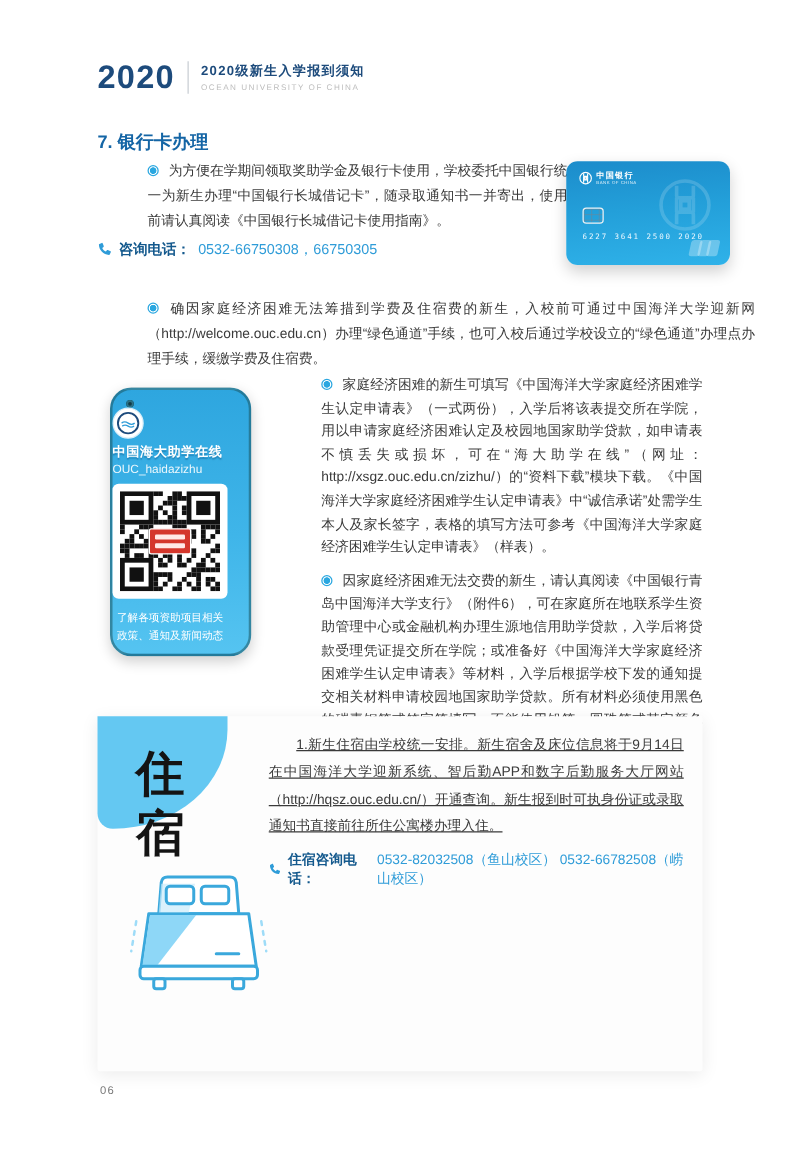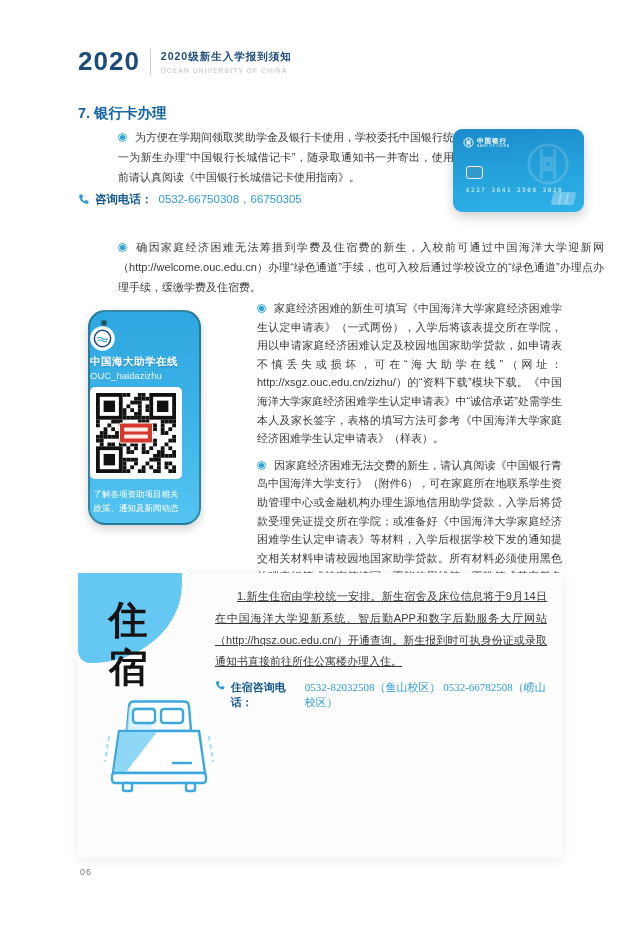--- a/index.html
+++ b/index.html
@@ -75,21 +75,21 @@
              box-shadow:0 3px 14px rgba(0,0,0,.08); border-radius:2px; }
   .blob { position:absolute; left:0; top:0; width:104px; height:90px; background:#64c8f2;
           border-bottom-right-radius:100%; border-bottom-left-radius:14px; }
   .hz-label { position:absolute; left:28px; top:22px; width:44px; font-family:"DejaVu Serif", serif;
               font-weight:bold; font-size:39px; line-height:48px; color:#141414; word-break:break-all;
               text-align:center; }
   .bed { position:absolute; left:20px; top:122px; }
   .housing-text { position:absolute; left:137px; top:13px; width:332px; }
   .housing-text .hpara { font-size:11px; line-height:21.8px; text-align:justify; text-indent:2em;text-decoration:underline; }
   .housing-text .hpara + .hpara { margin-top:7px; }
-  .housing-phone { margin-top:7px; display:flex; align-items:flex-start; gap:6px; font-size:11px;font-family:Liberation Serif, serif; }
+  .housing-phone { margin-top:7px; display:flex; align-items:center; gap:6px; font-size:11px; }
   .housing-phone .lbl { font-weight:bold; color:#14598d; }
   .housing-phone .num { color:#2f9cd8; }
 
   .page-num { position:absolute; left:80px; top:867px; font-size:9px; color:#7a7a7a; letter-spacing:1px; }
 </style>
 </head>
 <body>
 
 <div class="page">
 

